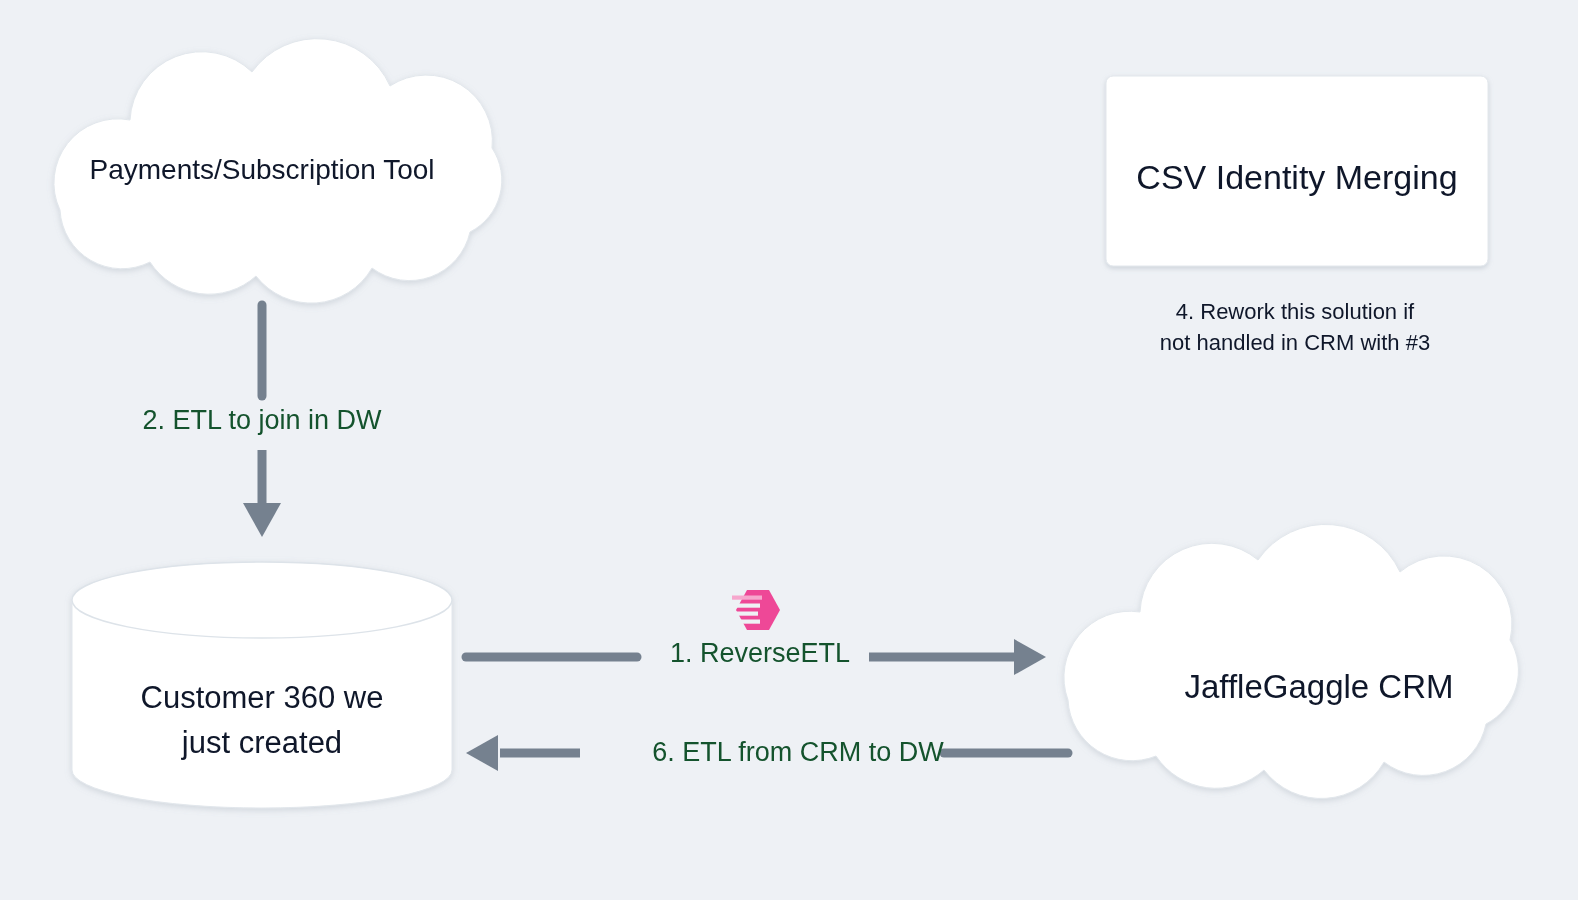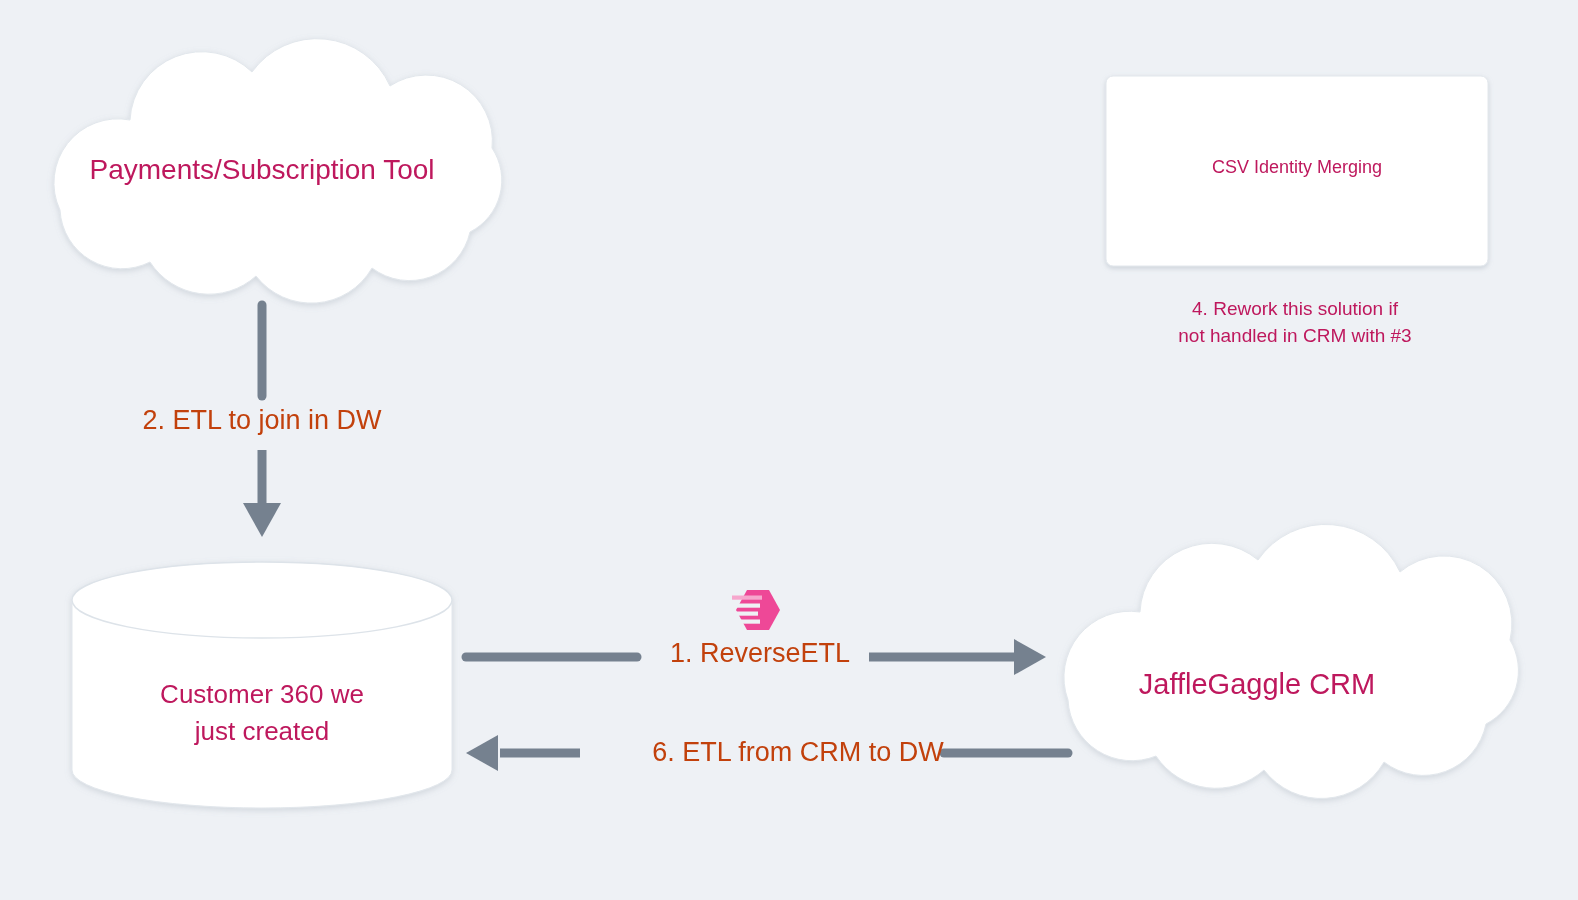--- a/index.html
+++ b/index.html
@@ -15,69 +15,69 @@
     position: relative;
   }
   #canvas {
     position: absolute;
     left: 0; top: 0;
     width: 1578px;
     height: 900px;
   }
   .node-label {
     position: absolute;
-    color: #be185d;
+    color: #0f172a;
     text-align: center;
     line-height: 1.28;
     white-space: pre-line;
     pointer-events: none;
     -webkit-font-smoothing: antialiased;
   }
   
   #label-payments {
     left: 12px;
     top: 152px;
     width: 500px;
     font-size: 28px;
   }
   
   #label-csv {
     left: 1106px;
     top: 156px;
     width: 382px;
-    font-size: 18px;
+    font-size: 34px;
   }
   
   #label-annotation {
     left: 1060px;
     top: 296px;
     width: 470px;
-    font-size: 19px;
+    font-size: 22px;
     line-height: 1.42;
     text-align: center;
   }
   
   #label-warehouse {
     left: 72px;
     top: 676px;
     width: 380px;
-    font-size: 26px;
+    font-size: 31px;
     line-height: 1.44;
   }
   
   #label-crm {
-    left: 1028px;
+    left: 1090px;
     top: 666px;
     width: 458px;
-    font-size: 29px;
+    font-size: 33px;
   }
   
   .edge-label {
     position: absolute;
-    color: #c2410c;
+    color: #14532d;
     font-size: 27px;
     text-align: center;
     white-space: nowrap;
     pointer-events: none;
     -webkit-font-smoothing: antialiased;
   }
   #label-edge-etl-join {
     left: 62px;
     top: 405px;
     width: 400px;

